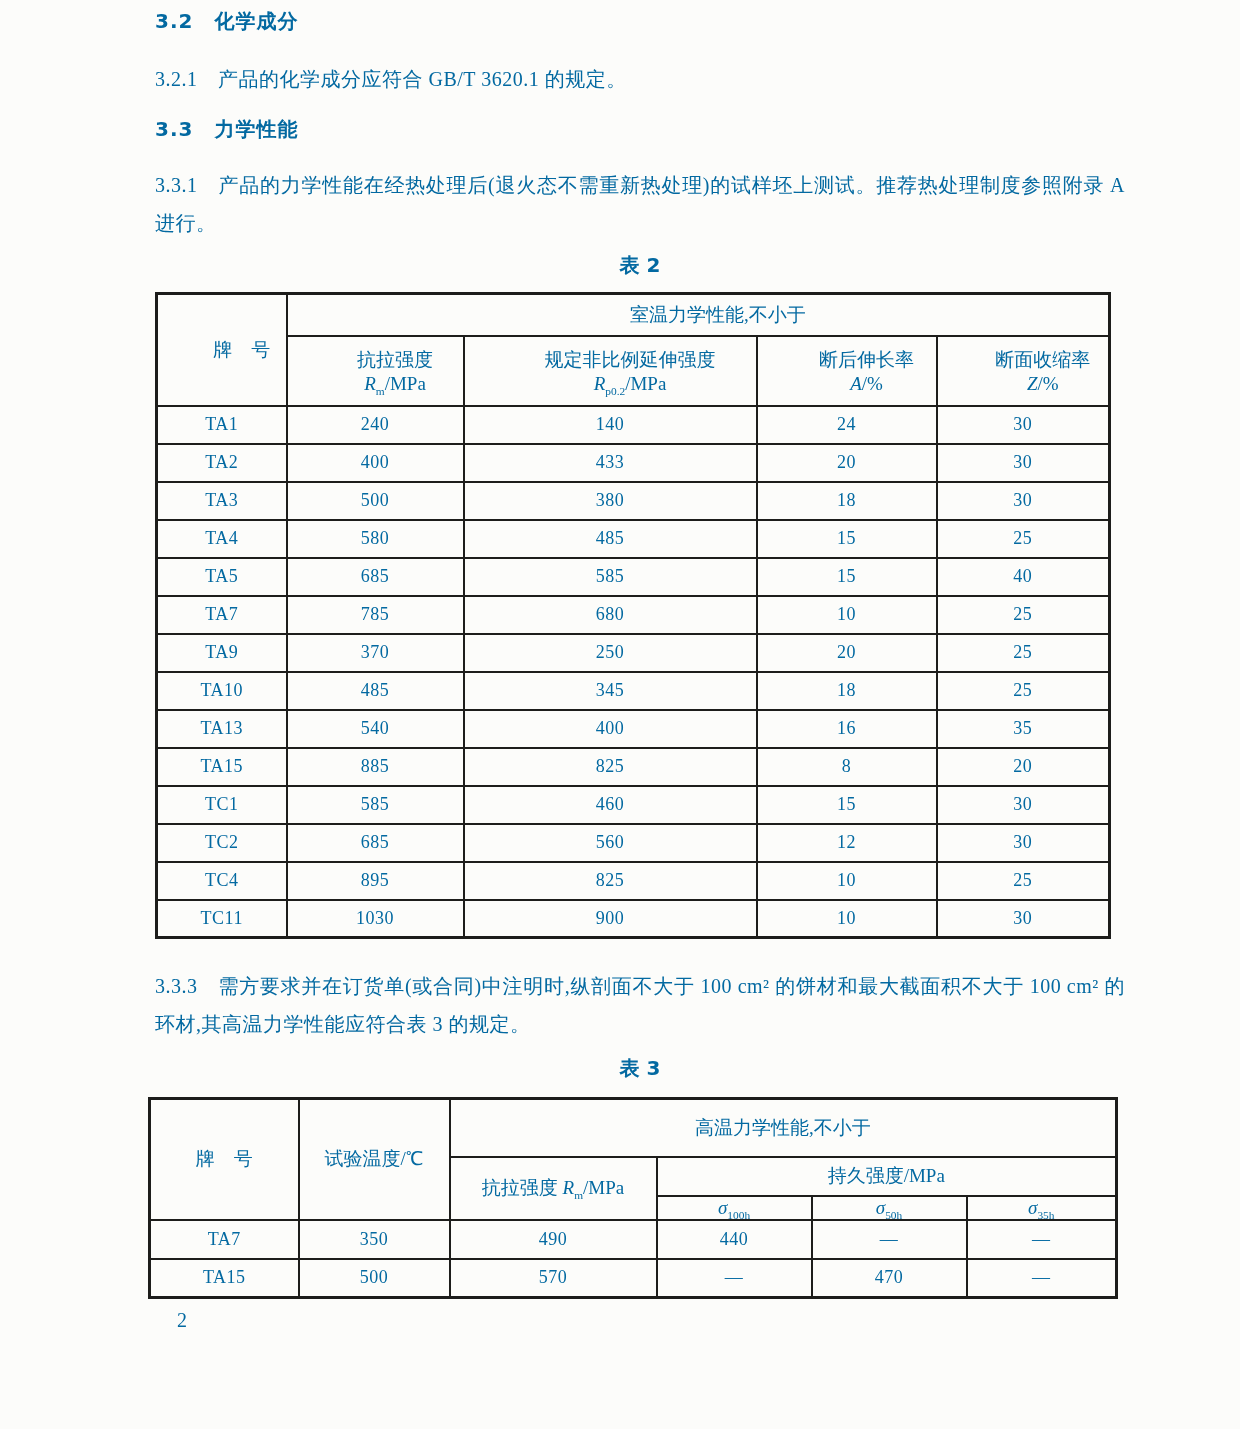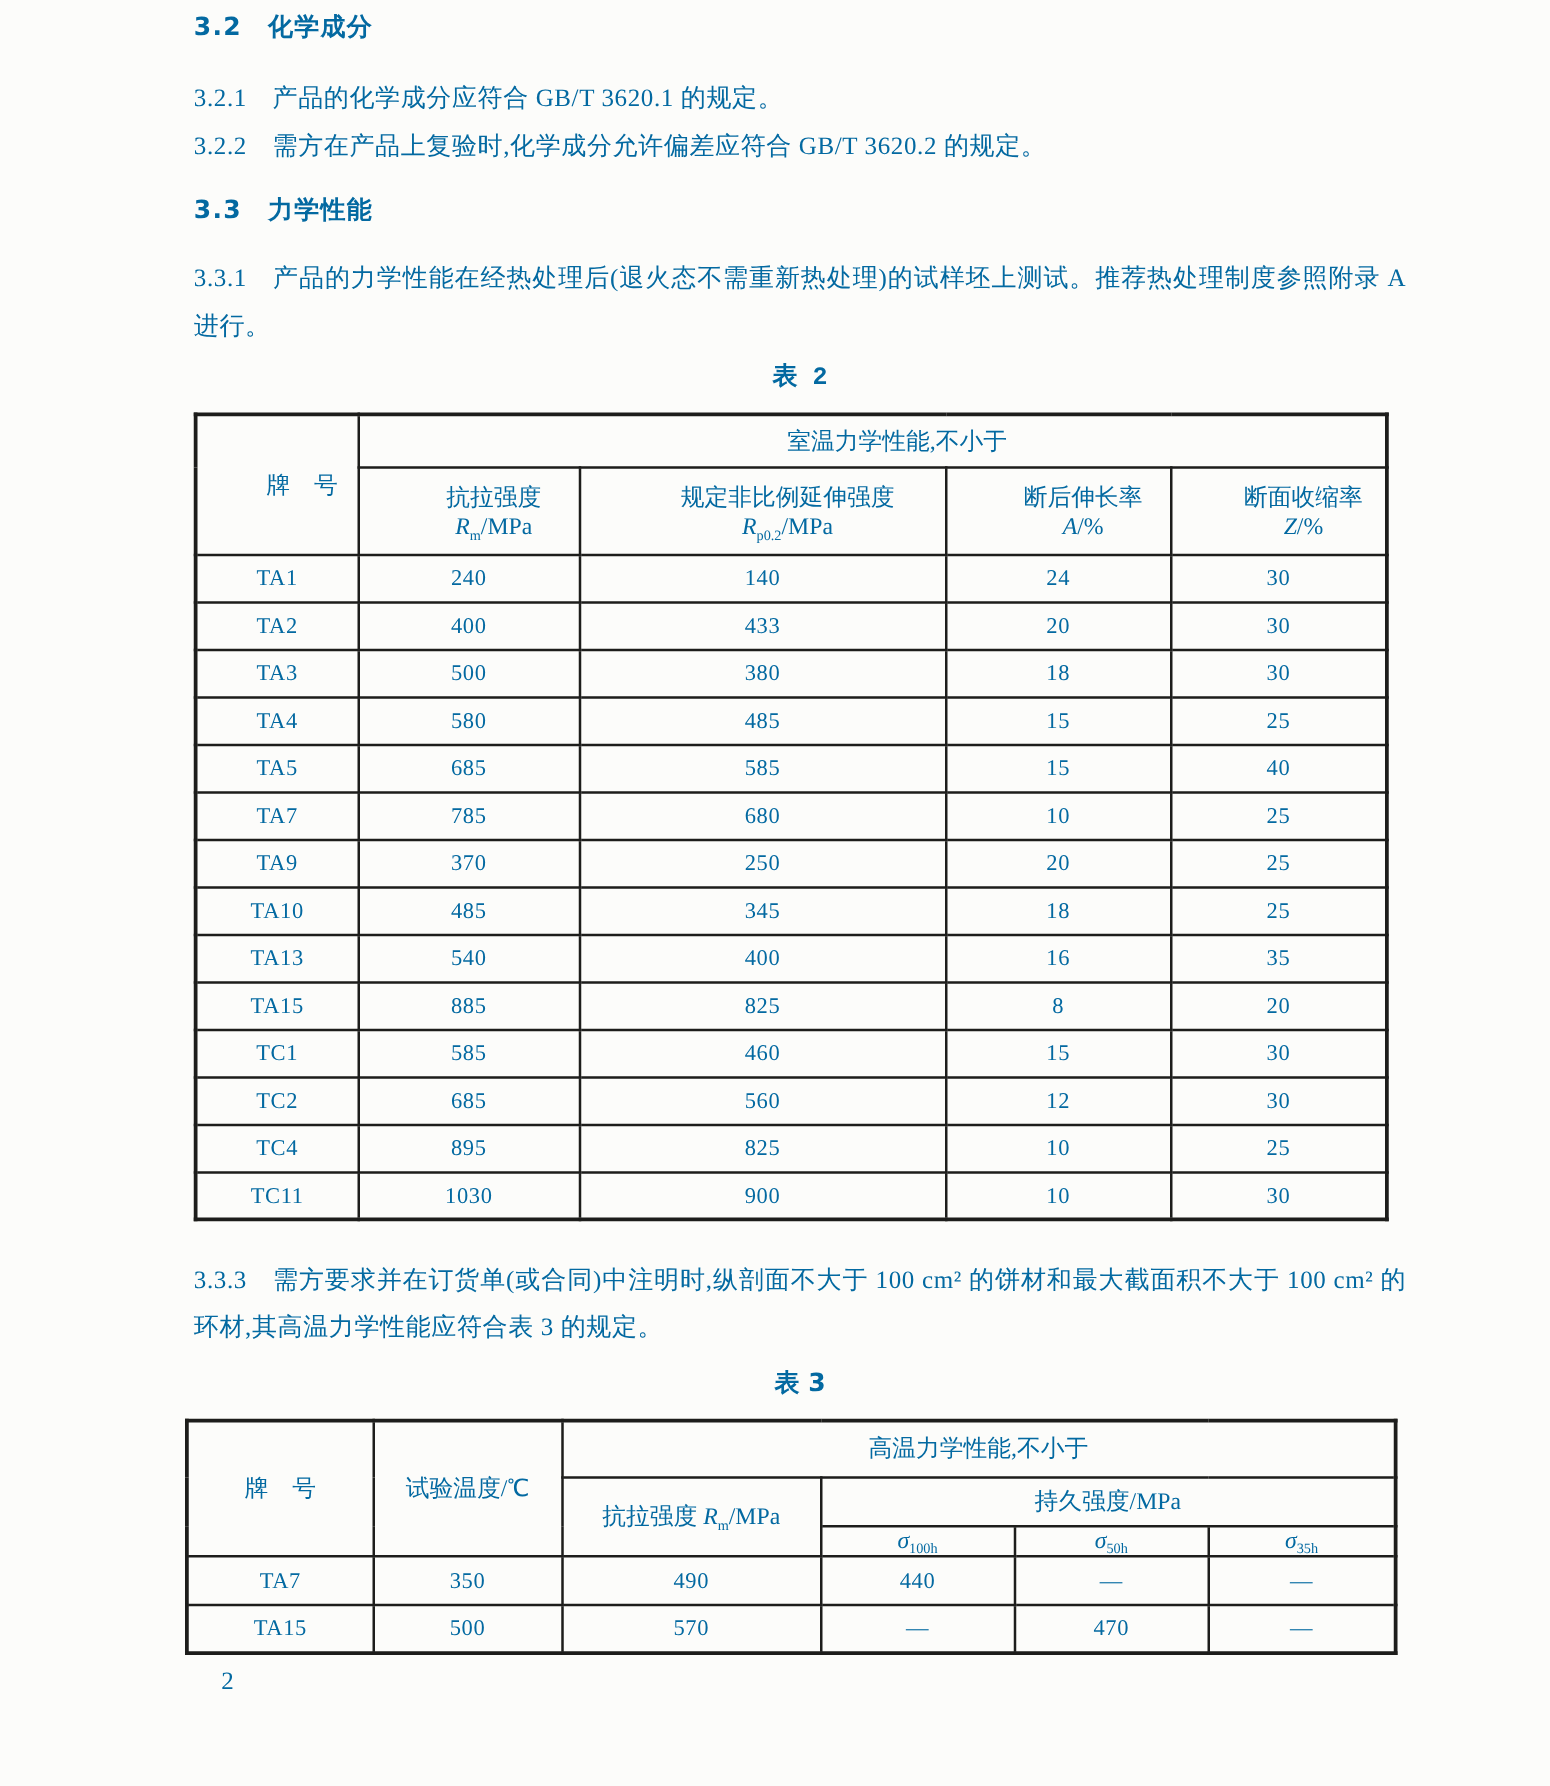--- a/index.html
+++ b/index.html
@@ -33,21 +33,21 @@
   .p331 { margin-top:2px; }
   .p333 { margin-top:28px; }
 
   .table-title {
     font-family:"DejaVu Sans", sans-serif;
     font-weight:bold;
     font-size:20px;
     text-align:center;
     line-height:26px;
   }
-  .t2-title { margin-top:10px; margin-bottom:14px;font-family:Liberation Mono, monospace; }
+  .t2-title { margin-top:10px; margin-bottom:14px; }
   .t3-title { margin-top:12px; margin-bottom:16px; }
 
   table {
     border-collapse:collapse;
     table-layout:fixed;
   }
   th, td {
     border:2px solid #1d1d1b;
     text-align:center;
     vertical-align:middle;
@@ -55,21 +55,21 @@
     padding:0 4px;
   }
   table.t2 { width:953px; border:3px solid #1d1d1b; }
   table.t3 { width:967px; border:3px solid #1d1d1b; margin-left:-7px; }
 
   .t2 thead tr.h1 th { height:42px; }
   .t2 thead tr.h2 th { height:70px; }
   .t2 tbody td { height:38px; font-size:18px; letter-spacing:0.5px; }
   .t2 th { font-size:19px;padding-left:44px; }
 
-  .t3 thead tr.h1 th { height:45px; }
+  .t3 thead tr.h1 th { height:58px; }
   .t3 thead tr.h2 th { height:39px; }
   .t3 thead tr.h3 th { height:16px; }
   .t3 tbody td { height:39px; font-size:18px; letter-spacing:0.5px; }
   .t3 th { font-size:19px; }
 
   .sym { font-style:italic; font-family:"Liberation Serif", serif; }
   sub { font-size:0.6em; line-height:0; }
   .sig { font-size:17px; }
 
   .page-number {
@@ -79,21 +79,20 @@
   }
 </style>
 </head>
 <body>
 
 <div class="page">
   <div class="content">
 
     <h2 class="sec sec-32">3.2　化学成分</h2>
     <p class="body">3.2.1　产品的化学成分应符合 GB/T 3620.1 的规定。</p>
-    <p class="body">3.2.2　需方在产品上复验时,化学成分允许偏差应符合 GB/T 3620.2 的规定。</p>
 
     <h2 class="sec sec-33">3.3　力学性能</h2>
     <p class="body p331">3.3.1　产品的力学性能在经热处理后(退火态不需重新热处理)的试样坯上测试。推荐热处理制度参照附录 A 进行。</p>
 
     <div class="table-title t2-title">表 2</div>
 
     <table class="t2">
       <colgroup>
         <col style="width:130px">
           <col style="width:177px">

